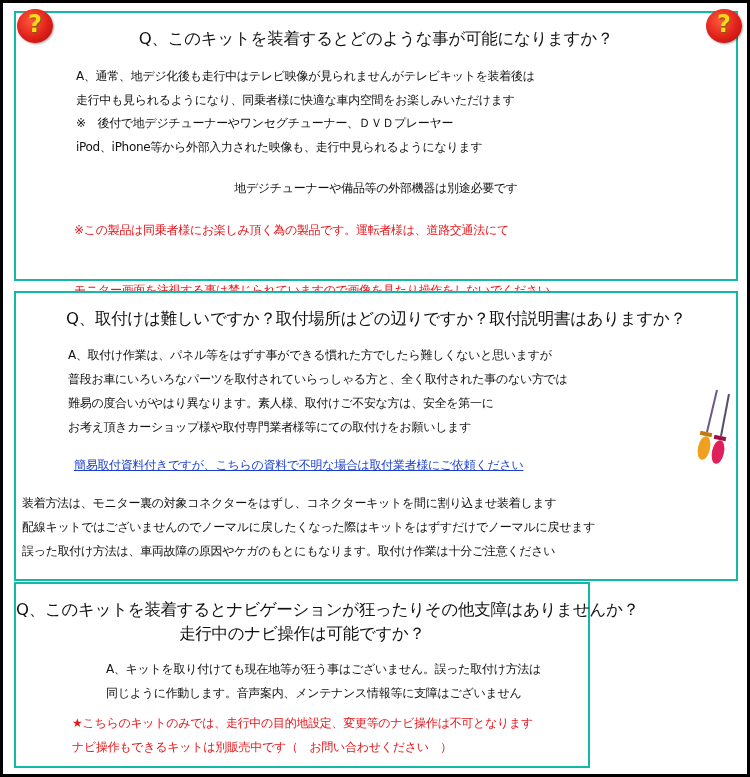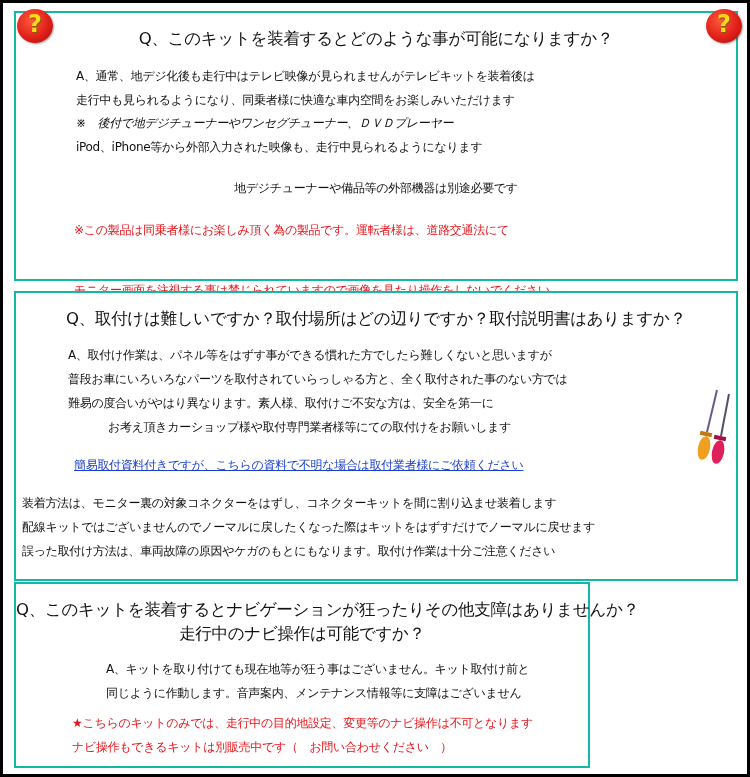--- a/index.html
+++ b/index.html
@@ -37,57 +37,57 @@
 </style>
 </head>
 <body>
 
 <div class="page">
 
   <div class="box box1">
     <div class="line q center" style="top:15px;">Q、このキットを装着するとどのような事が可能になりますか？</div>
     <div class="line" style="left:60px; top:55px;">A、通常、地デジ化後も走行中はテレビ映像が見られませんがテレビキットを装着後は</div>
     <div class="line" style="left:60px; top:79px;">走行中も見られるようになり、同乗者様に快適な車内空間をお楽しみいただけます</div>
-    <div class="line" style="left:60px; top:102px;font-style:italic;">※　後付で地デジチューナーやワンセグチューナー、ＤＶＤプレーヤー</div>
+    <div class="line" style="left:60px; top:102px;">※　後付で地デジチューナーやワンセグチューナー、ＤＶＤプレーヤー</div>
     <div class="line" style="left:60px; top:126px;">iPod、iPhone等から外部入力された映像も、走行中見られるようになります</div>
     <div class="line center" style="top:167px;">地デジチューナーや備品等の外部機器は別途必要です</div>
     <div class="line red" style="left:58px; top:209px;">※この製品は同乗者様にお楽しみ頂く為の製品です。運転者様は、道路交通法にて</div>
     <div class="line red" style="left:58px; top:233px;margin-top:36px;">モニター画面を注視する事は禁じられていますので画像を見たり操作をしないでください</div>
   </div>
 
   <div class="qicon" style="left:14px; top:6px;">
     <span>?</span>
   </div>
   <div class="qicon" style="left:703px; top:6px;">
     <span>?</span>
   </div>
 
   <div class="box box2">
     <div class="line q center" style="top:15px;">Q、取付けは難しいですか？取付場所はどの辺りですか？取付説明書はありますか？</div>
     <div class="line" style="left:52px; top:54px;">A、取付け作業は、パネル等をはずす事ができる慣れた方でしたら難しくないと思いますが</div>
     <div class="line" style="left:52px; top:78px;">普段お車にいろいろなパーツを取付されていらっしゃる方と、全く取付された事のない方では</div>
     <div class="line" style="left:52px; top:102px;">難易の度合いがやはり異なります。素人様、取付けご不安な方は、安全を第一に</div>
-    <div class="line" style="left:52px; top:126px;margin-left:40px;">お考え頂きカーショップ様や取付専門業者様等にての取付けをお願いします</div>
+    <div class="line" style="left:52px; top:126px;">お考え頂きカーショップ様や取付専門業者様等にての取付けをお願いします</div>
     <div class="line link" style="left:58px; top:164px;">簡易取付資料付きですが、こちらの資料で不明な場合は取付業者様にご依頼ください</div>
     <div class="line" style="left:6px; top:202px;">装着方法は、モニター裏の対象コネクターをはずし、コネクターキットを間に割り込ませ装着します</div>
     <div class="line" style="left:6px; top:226px;">配線キットではございませんのでノーマルに戻したくなった際はキットをはずすだけでノーマルに戻せます</div>
     <div class="line" style="left:6px; top:250px;">誤った取付け方法は、車両故障の原因やケガのもとにもなります。取付け作業は十分ご注意ください</div>
   </div>
 
   <svg class="tools" viewBox="0 0 40 80">
     <line x1="14" y1="44" x2="24" y2="2" stroke="#6a5a8a" stroke-width="2"></line>
     <line x1="28" y1="48" x2="36" y2="6" stroke="#55506a" stroke-width="2"></line>
     <rect x="7" y="44" width="12" height="4" fill="#c07a10" transform="rotate(12 13 46)"></rect>
     <ellipse cx="11" cy="60" rx="6" ry="12" fill="#f0a020" transform="rotate(12 11 60)"></ellipse>
     <rect x="21" y="48" width="12" height="4" fill="#a01040" transform="rotate(12 27 50)"></rect>
     <ellipse cx="25" cy="64" rx="6" ry="12" fill="#e0205a" transform="rotate(12 25 64)"></ellipse>
   </svg>
 
   <div class="box box3">
     <div class="line q center" style="top:15px;">Q、このキットを装着するとナビゲーションが狂ったりその他支障はありませんか？</div>
     <div class="line q center" style="top:39px;">走行中のナビ操作は可能ですか？</div>
-    <div class="line" style="left:90px; top:77px;">A、キットを取り付けても現在地等が狂う事はございません。キット取付け前と</div>
+    <div class="line" style="left:90px; top:77px;">A、キットを取り付けても現在地等が狂う事はございません。誤った取付け方法は</div>
     <div class="line" style="left:90px; top:101px;">同じように作動します。音声案内、メンテナンス情報等に支障はございません</div>
     <div class="line red" style="left:56px; top:131px;">★こちらのキットのみでは、走行中の目的地設定、変更等のナビ操作は不可となります</div>
     <div class="line red" style="left:56px; top:155px;">ナビ操作もできるキットは別販売中です（　お問い合わせください　）</div>
   </div>
 
 </div>
 
 </body></html>

